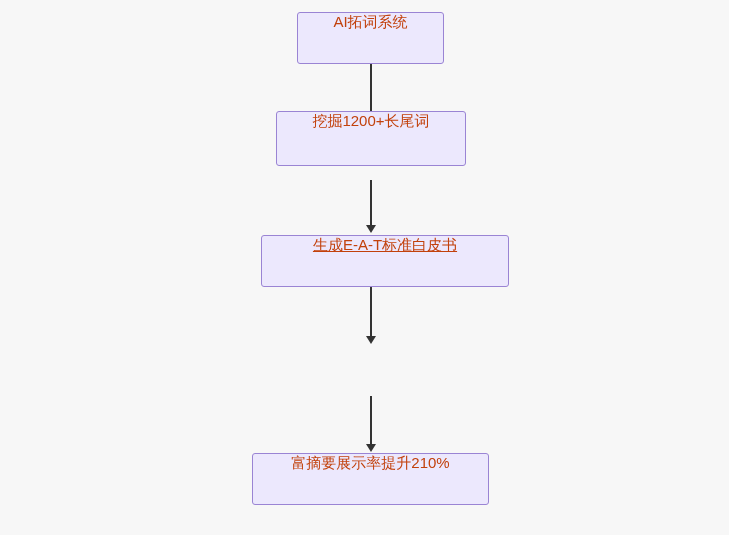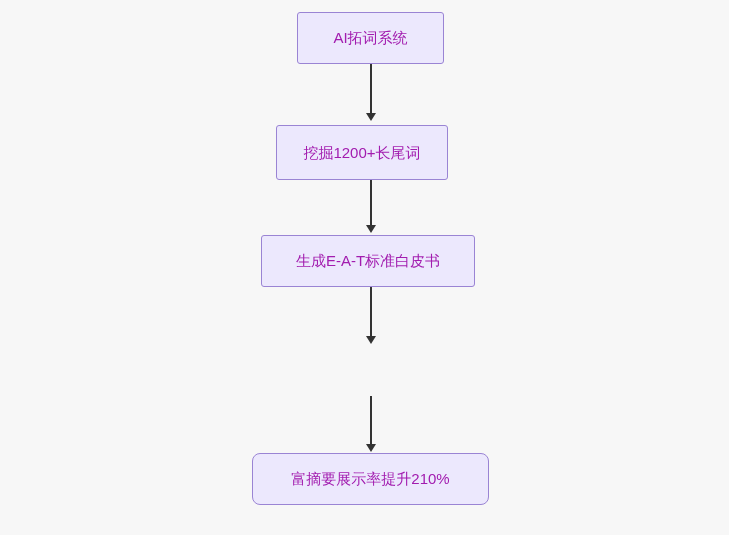--- a/index.html
+++ b/index.html
@@ -18,23 +18,22 @@
     width: 729px;
     height: 535px;
   }
   .node {
     position: absolute;
     box-sizing: border-box;
     background: #ece8fd;
     border: 1px solid #9a84d4;
     border-radius: 3px;
     display: flex;
-    align-items: center;
     justify-content: center;
-    color: #a21caf;
+    color: #c2410c;
     font-size: 15px;
     line-height: 1.2;
     white-space: nowrap;
   }
   .edge {
     position: absolute;
     width: 2px;
     background: #333333;
   }
   .arrowhead {
@@ -51,35 +50,35 @@
 
 <div id="flow">
 
   <div class="node" style="left:297px; top:12px; width:147px; height:52px;">
     <span>AI拓词系统</span>
   </div>
 
   <div class="edge" style="left:370px; top:64px; height:49px;"></div>
   <div class="arrowhead" style="left:366px; top:113px;"></div>
 
-  <div class="node" style="left:276px; top:125px; width:172px; height:55px;">
+  <div class="node" style="left:276px; top:111px; width:190px; height:55px;">
     <span>挖掘1200+长尾词</span>
   </div>
 
   <div class="edge" style="left:370px; top:180px; height:45px;"></div>
   <div class="arrowhead" style="left:366px; top:225px;"></div>
 
-  <div class="node" style="left:261px; top:235px; width:214px; height:52px;">
+  <div class="node" style="left:261px; top:235px; width:248px; height:52px;text-decoration:underline;">
     <span>生成E-A-T标准白皮书</span>
   </div>
 
   <div class="edge" style="left:370px; top:287px; height:49px;"></div>
   <div class="arrowhead" style="left:366px; top:336px;"></div>
 
 
   <div class="edge" style="left:370px; top:396px; height:48px;"></div>
   <div class="arrowhead" style="left:366px; top:444px;"></div>
 
-  <div class="node" style="left:252px; top:453px; width:237px; height:52px;border-radius:8px;">
+  <div class="node" style="left:252px; top:453px; width:237px; height:52px;">
     <span>富摘要展示率提升210%</span>
   </div>
 
 </div>
 
 </body></html>

